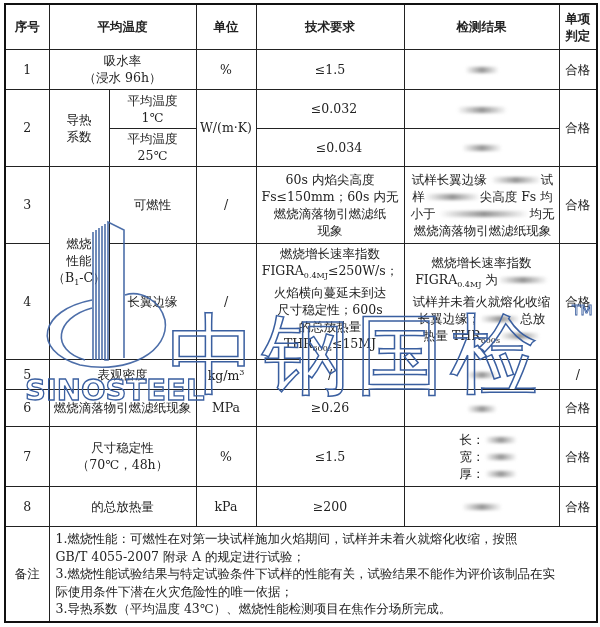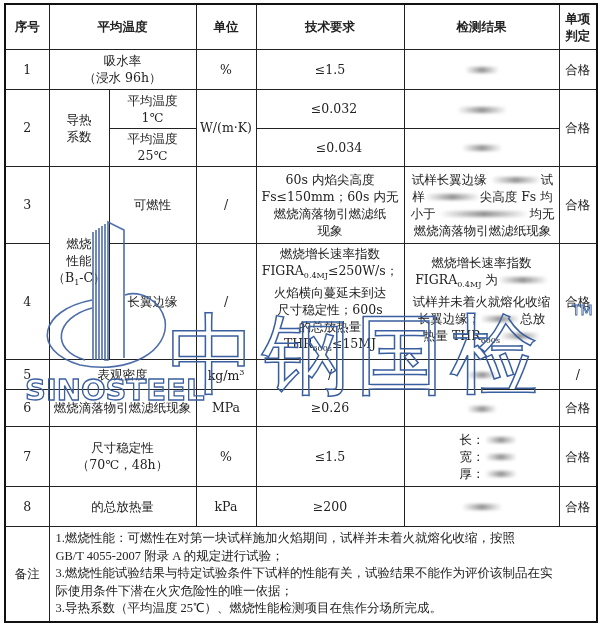--- a/index.html
+++ b/index.html
@@ -3,21 +3,21 @@
 <meta charset="utf-8">
 <style>
   html,body{margin:0;padding:0;background:#fff;}
   body{width:600px;height:627px;position:relative;overflow:hidden;font-family:"DejaVu Serif","Liberation Serif",serif;color:#222;}
   table{position:absolute;left:4px;top:3px;border-collapse:collapse;table-layout:fixed;width:592px;}
   td,th{border:1px solid #222;text-align:center;vertical-align:middle;padding:0 2px;font-size:12.5px;line-height:17px;font-weight:normal;}
   table{border:2px solid #111;}
   th{font-weight:bold;font-family:"DejaVu Sans","Liberation Sans",sans-serif;font-size:12.5px;}
   .l{text-align:center;margin-top:36px;}
   .blur{display:inline-block;height:6px;border-radius:3px;background:linear-gradient(90deg,rgba(150,150,150,0),rgba(120,120,120,.8),rgba(150,150,150,0));filter:blur(1.5px);vertical-align:middle;}
-  .notes{text-align:left;padding:2px 6px;font-size:12.5px;line-height:17.5px;font-family:Liberation Serif, serif;}
+  .notes{text-align:left;padding:2px 6px;font-size:12.5px;line-height:17.5px;}
   sub{font-size:8px;vertical-align:-3px;}
   sup{font-size:8px;}
   .wm{position:absolute;pointer-events:none;}
 </style>
 </head>
 <body>
 
 <table>
   <colgroup>
     <col style="width:44px">
@@ -141,21 +141,21 @@
     <td>合格</td>
   </tr>
 
   <tr style="height:96px">
     <td>备注</td>
     <td colspan="6" class="notes">
       <span>1.燃烧性能：可燃性在对第一块试样施加火焰期间，试样并未着火就熔化收缩，按照</span><br>
       <span>GB/T 4055-2007 附录 A 的规定进行试验；</span><br>
       <span>3.燃烧性能试验结果与特定试验条件下试样的性能有关，试验结果不能作为评价该制品在实</span><br>
       <span>际使用条件下潜在火灾危险性的唯一依据；</span><br>
-      <span>3.导热系数（平均温度 25℃）、燃烧性能检测项目在焦作分场所完成。</span>
+      <span>3.导热系数（平均温度 43℃）、燃烧性能检测项目在焦作分场所完成。</span>
     </td>
   </tr>
 </tbody>
   </table>
 
 <svg class="wm" style="left:0;top:0" width="600" height="627" viewBox="0 0 600 627">
   <g fill="none" stroke="#3a5fa0" stroke-width="1.6" opacity="0.9">
 
     <path d="M93 232 L93 360 M96 230 L96 360 M99 228 L99 360 M102 226 L102 360 M105 224 L105 360 L108 360 L108 222 L124 230 L124 358"></path>
 

